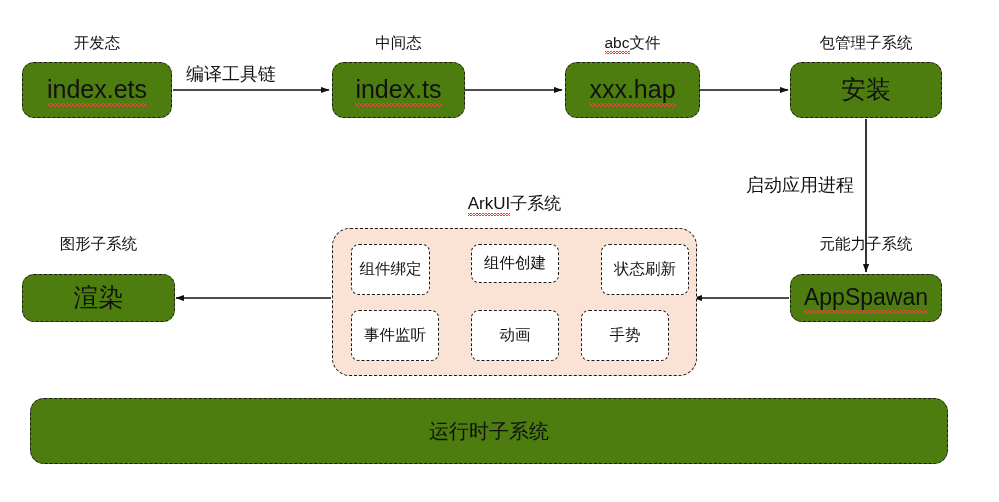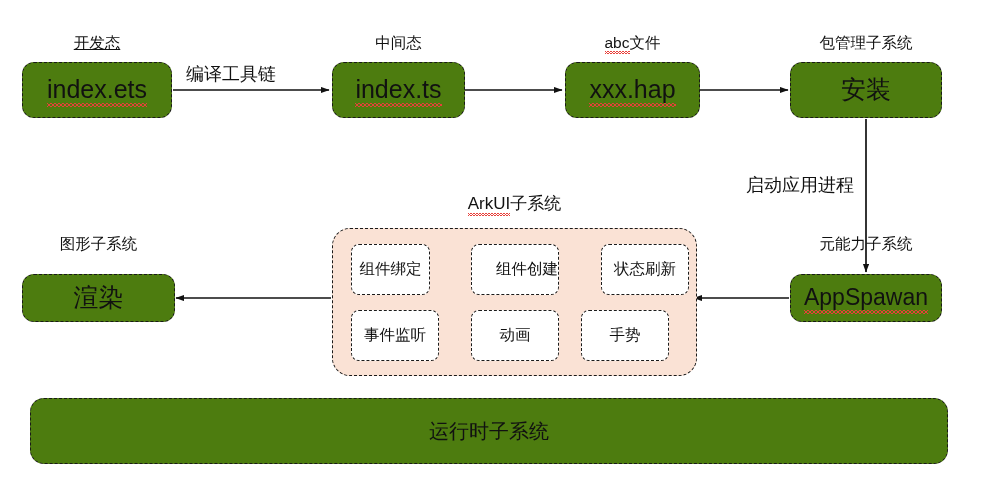--- a/index.html
+++ b/index.html
@@ -118,21 +118,21 @@
 
     <line x1="700" y1="90" x2="788" y2="90" stroke="#111111" stroke-width="1.7" marker-end="url(#ah)"></line>
 
     <line x1="866" y1="119" x2="866" y2="272" stroke="#111111" stroke-width="1.7" marker-end="url(#ah)"></line>
 
     <line x1="789" y1="298" x2="694" y2="298" stroke="#111111" stroke-width="1.7" marker-end="url(#ah)"></line>
 
     <line x1="331" y1="298" x2="176" y2="298" stroke="#111111" stroke-width="1.7" marker-end="url(#ah)"></line>
   </svg>
 
-  <div class="caption" style="left:22px; top:33px; width:150px;text-decoration:underline;">开发态</div>
+  <div class="caption" style="left:22px; top:33px; width:150px;">开发态</div>
   <div class="node big" style="left:22px; top:62px; width:150px; height:56px;">
     <span class="sq">index.ets</span>
   </div>
 
   <div class="edge-label" style="left:186px; top:62px;">编译工具链</div>
 
   <div class="caption" style="left:332px; top:33px; width:133px;">中间态</div>
   <div class="node big" style="left:332px; top:62px; width:133px; height:56px;">
     <span class="sq">index.ts</span>
   </div>
@@ -162,21 +162,21 @@
   </div>
 
   <div class="caption" style="left:332px; top:192px; width:365px; font-size:17px;">
     <span class="sq thin">ArkUI</span><span>子系统</span>
   </div>
 
   <div id="arkui-group" style="left:332px; top:228px; width:365px; height:148px;">
     <div class="arkui-cell" style="left:18px; top:15px; width:79px; height:51px;">
       <span>组件绑定</span>
     </div>
-    <div class="arkui-cell" style="left:138px; top:15px; width:88px; height:51px;justify-content:flex-end;">
+    <div class="arkui-cell" style="left:138px; top:15px; width:88px; height:39px;">
       <span>组件创建</span>
     </div>
     <div class="arkui-cell" style="left:248px; top:15px; width:88px; height:51px;margin-left:20px;">
       <span>状态刷新</span>
     </div>
     <div class="arkui-cell" style="left:18px; top:81px; width:88px; height:51px;">
       <span>事件监听</span>
     </div>
     <div class="arkui-cell" style="left:138px; top:81px; width:88px; height:51px;">
       <span>动画</span>

